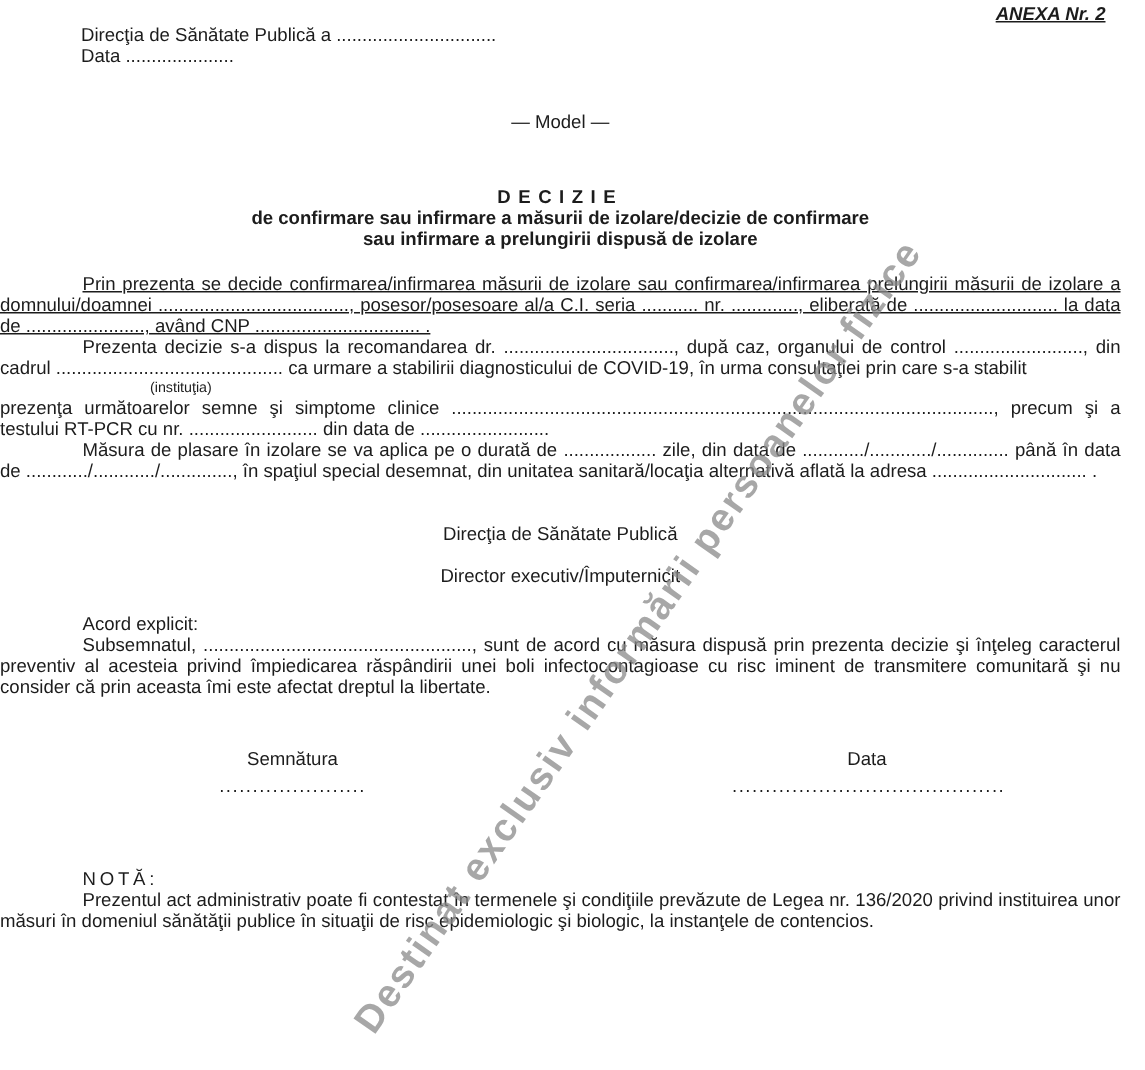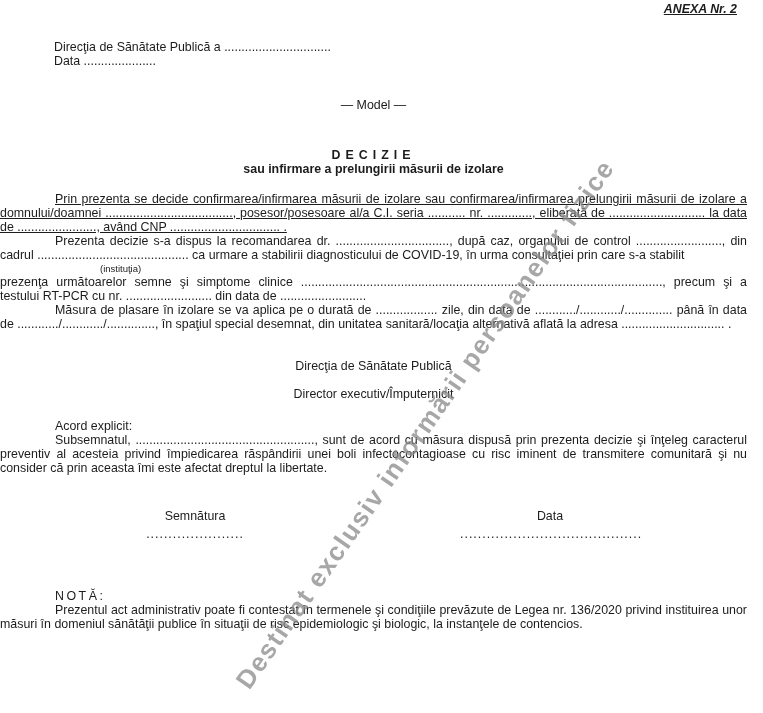--- a/index.html
+++ b/index.html
@@ -16,21 +16,21 @@
 
   .annex {
     text-align: right;
     font-style: italic;
     font-weight: 600;
     text-decoration: underline;
     padding-right: 10px;
     margin-top: 2px;
   }
 
-  .issuer-block { margin-top: 24px; margin-left: 54px; }
+  .issuer-block { margin-left: 54px; }
 
   .model { margin-top: 30px; text-align: center; }
 
   .title-block { margin-top: 36px; text-align: center; font-weight: bold; }
   .title-main { letter-spacing: 5px; }
 
   p { margin: 0; }
   .body-text { text-align: justify; }
   .indent { text-indent: 55px; }
   .mt16 { margin-top: 16px; text-decoration: underline; }
@@ -43,21 +43,21 @@
 
   .centered-line { text-align: center; }
   .org-line { margin-top: 28px; }
   .role-line { margin-top: 14px; }
 
   .consent-label { margin-top: 18px; text-indent: 55px; }
 
   .sig-row { position: relative; margin-top: 34px; height: 40px; }
   .sig-block { position: absolute; text-align: center; }
   .sig-left  { left: 140px; width: 110px; }
-  .sig-right { left: 460px; width: 180px; }
+  .sig-right { left: 488px; width: 180px; }
   .sig-dots { margin-top: 4px; letter-spacing: 1px; }
 
   .note-block { margin-top: 40px; }
   .note-label { text-indent: 55px; letter-spacing: 2.5px; }
 
   .watermark {
     position: absolute;
     left: 425px; top: 422px;
     transform: translate(-50%, -50%) rotate(-55deg);
     white-space: nowrap;
@@ -79,21 +79,22 @@
 
   <div class="issuer-block">
     <div>Direcţia de Sănătate Publică a ...............................</div>
     <div>Data .....................</div>
   </div>
 
   <div class="model">— Model —</div>
 
   <div class="title-block">
     <div class="title-main">DECIZIE</div>
-    <div>sau infirmare a prelungirii măsurii de izolare</div>
+    <div>de confirmare sau infirmare a măsurii de izolare/decizie de confirmare</div>
+    <div>sau infirmare a prelungirii dispusă de izolare</div>
   </div>
 
   <p class="body-text indent mt16">Prin prezenta se decide confirmarea/infirmarea măsurii de izolare sau confirmarea/infirmarea prelungirii măsurii de izolare a domnului/doamnei ....................................., posesor/posesoare al/a C.I. seria ........... nr. ............., eliberată de ............................ la data de ......................., având CNP ................................ .</p>
 
   <p class="body-text indent">Prezenta decizie s-a dispus la recomandarea dr. ................................., după caz, organului de control ........................., din cadrul ............................................ ca urmare a stabilirii diagnosticului de COVID-19, în urma consultaţiei prin care s-a stabilit</p>
   <div class="institution">(instituţia)</div>
   <p class="body-text">prezenţa următoarelor semne şi simptome clinice ........................................................................................................., precum şi a testului RT-PCR cu nr. ......................... din data de .........................</p>
 
   <p class="body-text indent">Măsura de plasare în izolare se va aplica pe o durată de .................. zile, din data de ............/............/.............. până în data de ............/............/.............., în spaţiul special desemnat, din unitatea sanitară/locaţia alternativă aflată la adresa .............................. .</p>
 

